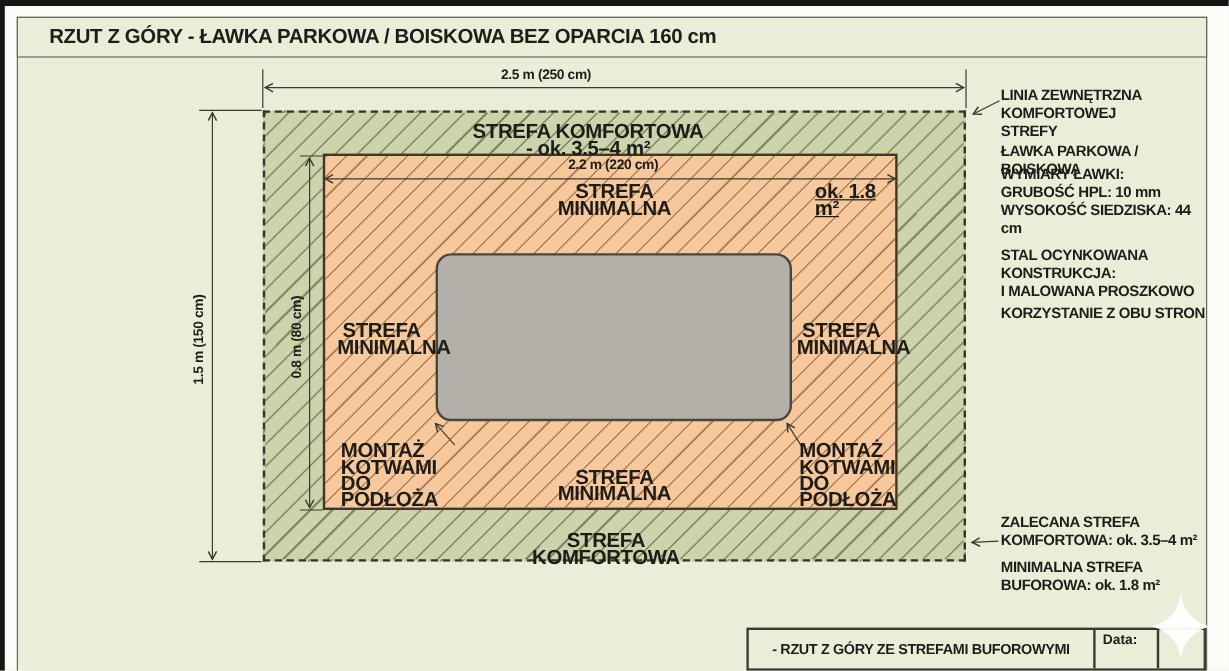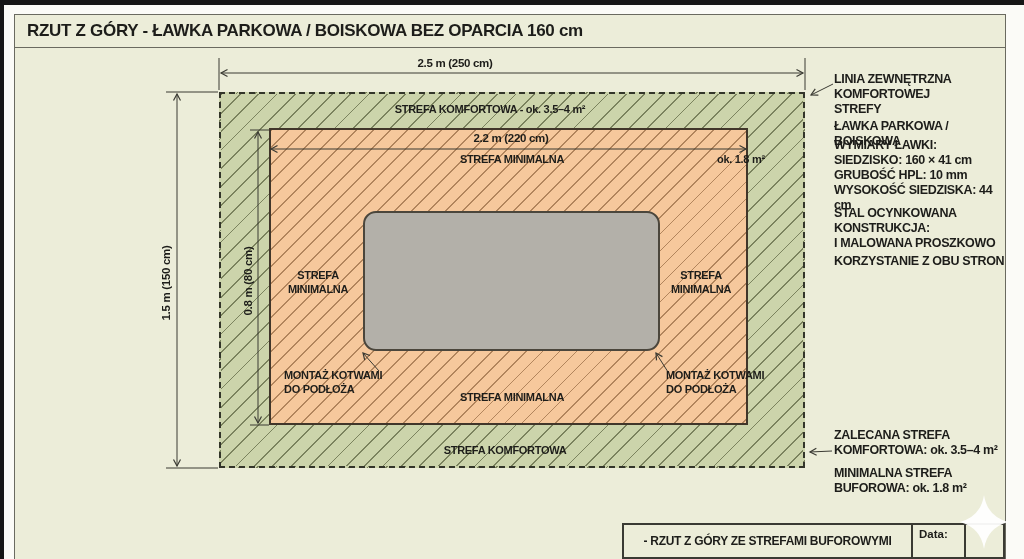--- a/index.html
+++ b/index.html
@@ -10,37 +10,37 @@
     color:var(--text,#1d1d1a);
   }
   .abs { position:absolute; }
   
   .edge-top { left:0; top:0; width:1024px; height:5px; background:#161616; z-index:10; }
   .edge-left { left:0; top:0; width:4px; height:559px; background:#161616; z-index:10; }
   
   .frame { left:14px; top:14px; width:992px; height:545px;
     background:var(--page-bg,#ecedd9); border:1px solid #6a6a60; border-bottom:none; z-index:0; }
   .title-box { left:14px; top:14px; width:992px; height:34px;
-    border:1px solid #6a6a60; display:flex; align-items:center; padding-left:12px; z-index:2; }
+    border:1px solid #6a6a60; display:flex; align-items:center; padding-left:26px; z-index:2; }
   .title-box span { font-size:17px; font-weight:bold; letter-spacing:-0.3px; }
   
   .zone-comfort { left:219px; top:92px; width:586px; height:376px; z-index:1;
     background-color:var(--comfort-zone,#ccd4ab);
     background-image:repeating-linear-gradient(135deg, rgba(72,80,46,.62) 0 1.3px, transparent 1.3px 13px);
     border:2px dashed #33352a; }
   .zone-minimal { left:269px; top:128px; width:479px; height:297px; z-index:2;
     background-color:var(--minimal-zone,#f6c89c);
     background-image:repeating-linear-gradient(135deg, rgba(128,84,46,.58) 0 1.3px, transparent 1.3px 12px);
     border:2px solid #41362a; }
   .bench { left:363px; top:211px; width:297px; height:140px; z-index:3;
     background:var(--bench,#b3b0a9); border:2px solid #4b463c; border-radius:13px; }
   
   svg.overlay { left:0; top:0; width:1024px; height:559px; z-index:4; pointer-events:none; }
   
-  .lbl { position:absolute; z-index:5; font-weight:bold; font-size:11px;
+  .lbl { position:absolute; z-index:5; font-weight:bold; font-size:17px;
     letter-spacing:-0.3px; line-height:13.5px; text-align:center; }
   .lbl.left { text-align:left; }
   .dim { position:absolute; z-index:5; font-weight:bold; font-size:11.5px;
     letter-spacing:-0.3px; text-align:center; }
   .rot { transform:rotate(-90deg); transform-origin:center center; }
   
   .note { position:absolute; left:834px; width:172px; z-index:5; font-weight:bold;
     font-size:12.5px; letter-spacing:-0.35px; line-height:15px; text-align:left; }
   
   .tblock { left:622px; top:523px; width:383px; height:36px; z-index:6;
@@ -95,33 +95,32 @@
   </g>
 </svg>
 
 <div class="dim" style="left:375px; top:57px; width:160px;">2.5 m (250 cm)</div>
 <div class="dim rot" style="left:116px; top:277px; width:100px;">1.5 m (150 cm)</div>
 <div class="dim" style="left:431px; top:132px; width:160px;">2.2 m (220 cm)</div>
 <div class="dim rot" style="left:198px; top:275px; width:100px;">0.8 m (80 cm)</div>
 
 <div class="lbl" style="left:390px; top:103px; width:200px;">STREFA KOMFORTOWA - ok. 3.5–4 m²</div>
 <div class="lbl" style="left:432px; top:153px; width:160px;">STREFA MINIMALNA</div>
-<div class="lbl left" style="left:717px; top:153px; width:70px;">ok. 1.8 m²</div>
+<div class="lbl left" style="left:679px; top:153px; width:70px;text-decoration:underline;">ok. 1.8 m²</div>
 <div class="lbl" style="left:281px; top:269px; width:74px;">STREFA MINIMALNA</div>
 <div class="lbl" style="left:664px; top:269px; width:74px;">STREFA MINIMALNA</div>
 <div class="lbl" style="left:432px; top:391px; width:160px;">STREFA MINIMALNA</div>
 <div class="lbl" style="left:425px; top:444px; width:160px;">STREFA KOMFORTOWA</div>
 <div class="lbl left" style="left:284px; top:369px; width:108px;">MONTAŻ KOTWAMI DO PODŁOŻA</div>
 <div class="lbl left" style="left:666px; top:369px; width:108px;">MONTAŻ KOTWAMI DO PODŁOŻA</div>
 
 <div class="note" style="top:72px; width:140px;">LINIA ZEWNĘTRZNA KOMFORTOWEJ STREFY</div>
 <div class="note" style="top:119px;">ŁAWKA PARKOWA / BOISKOWA</div>
 <div class="note" style="top:138px;">
   <div>WYMIARY ŁAWKI:</div>
-  <div>SIEDZISKO: 160 × 41 cm</div>
   <div>GRUBOŚĆ HPL: 10 mm</div>
   <div>WYSOKOŚĆ SIEDZISKA: 44 cm</div>
 </div>
 <div class="note" style="top:206px;">
   <div>STAL OCYNKOWANA</div>
   <div>KONSTRUKCJA:</div>
   <div>I MALOWANA PROSZKOWO</div>
 </div>
 <div class="note" style="top:254px;">
   <div>KORZYSTANIE Z OBU STRON</div>

